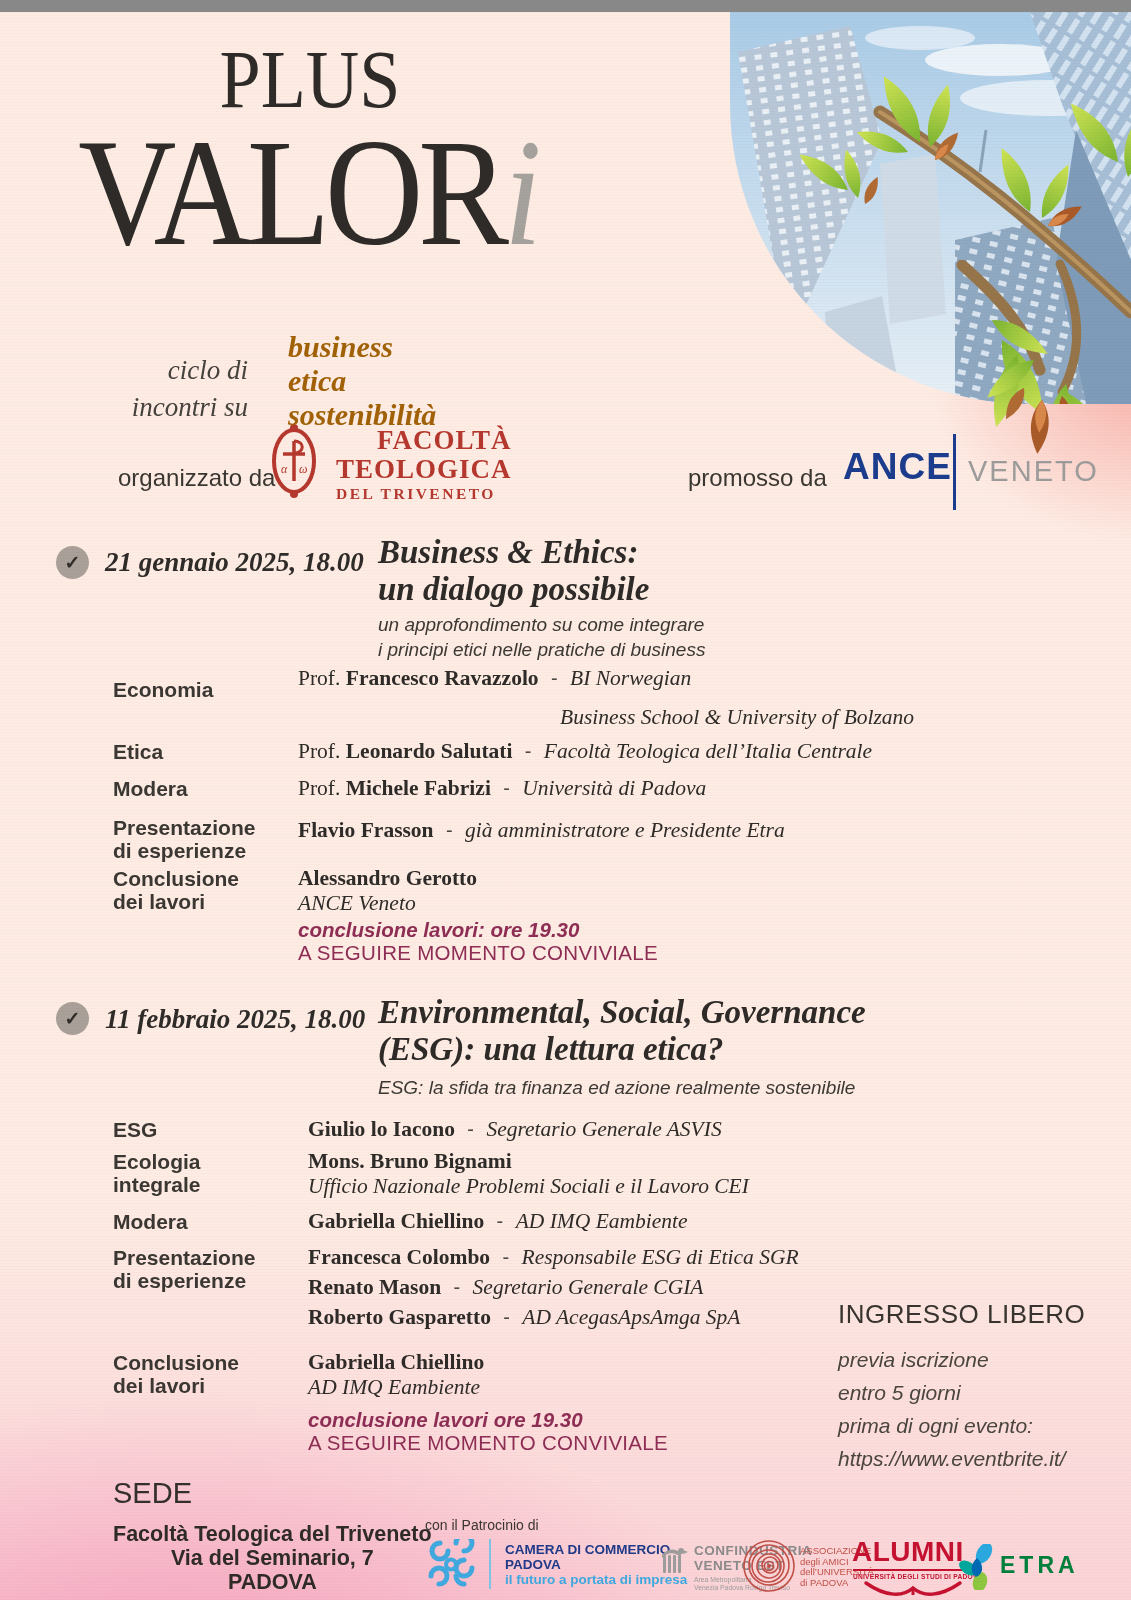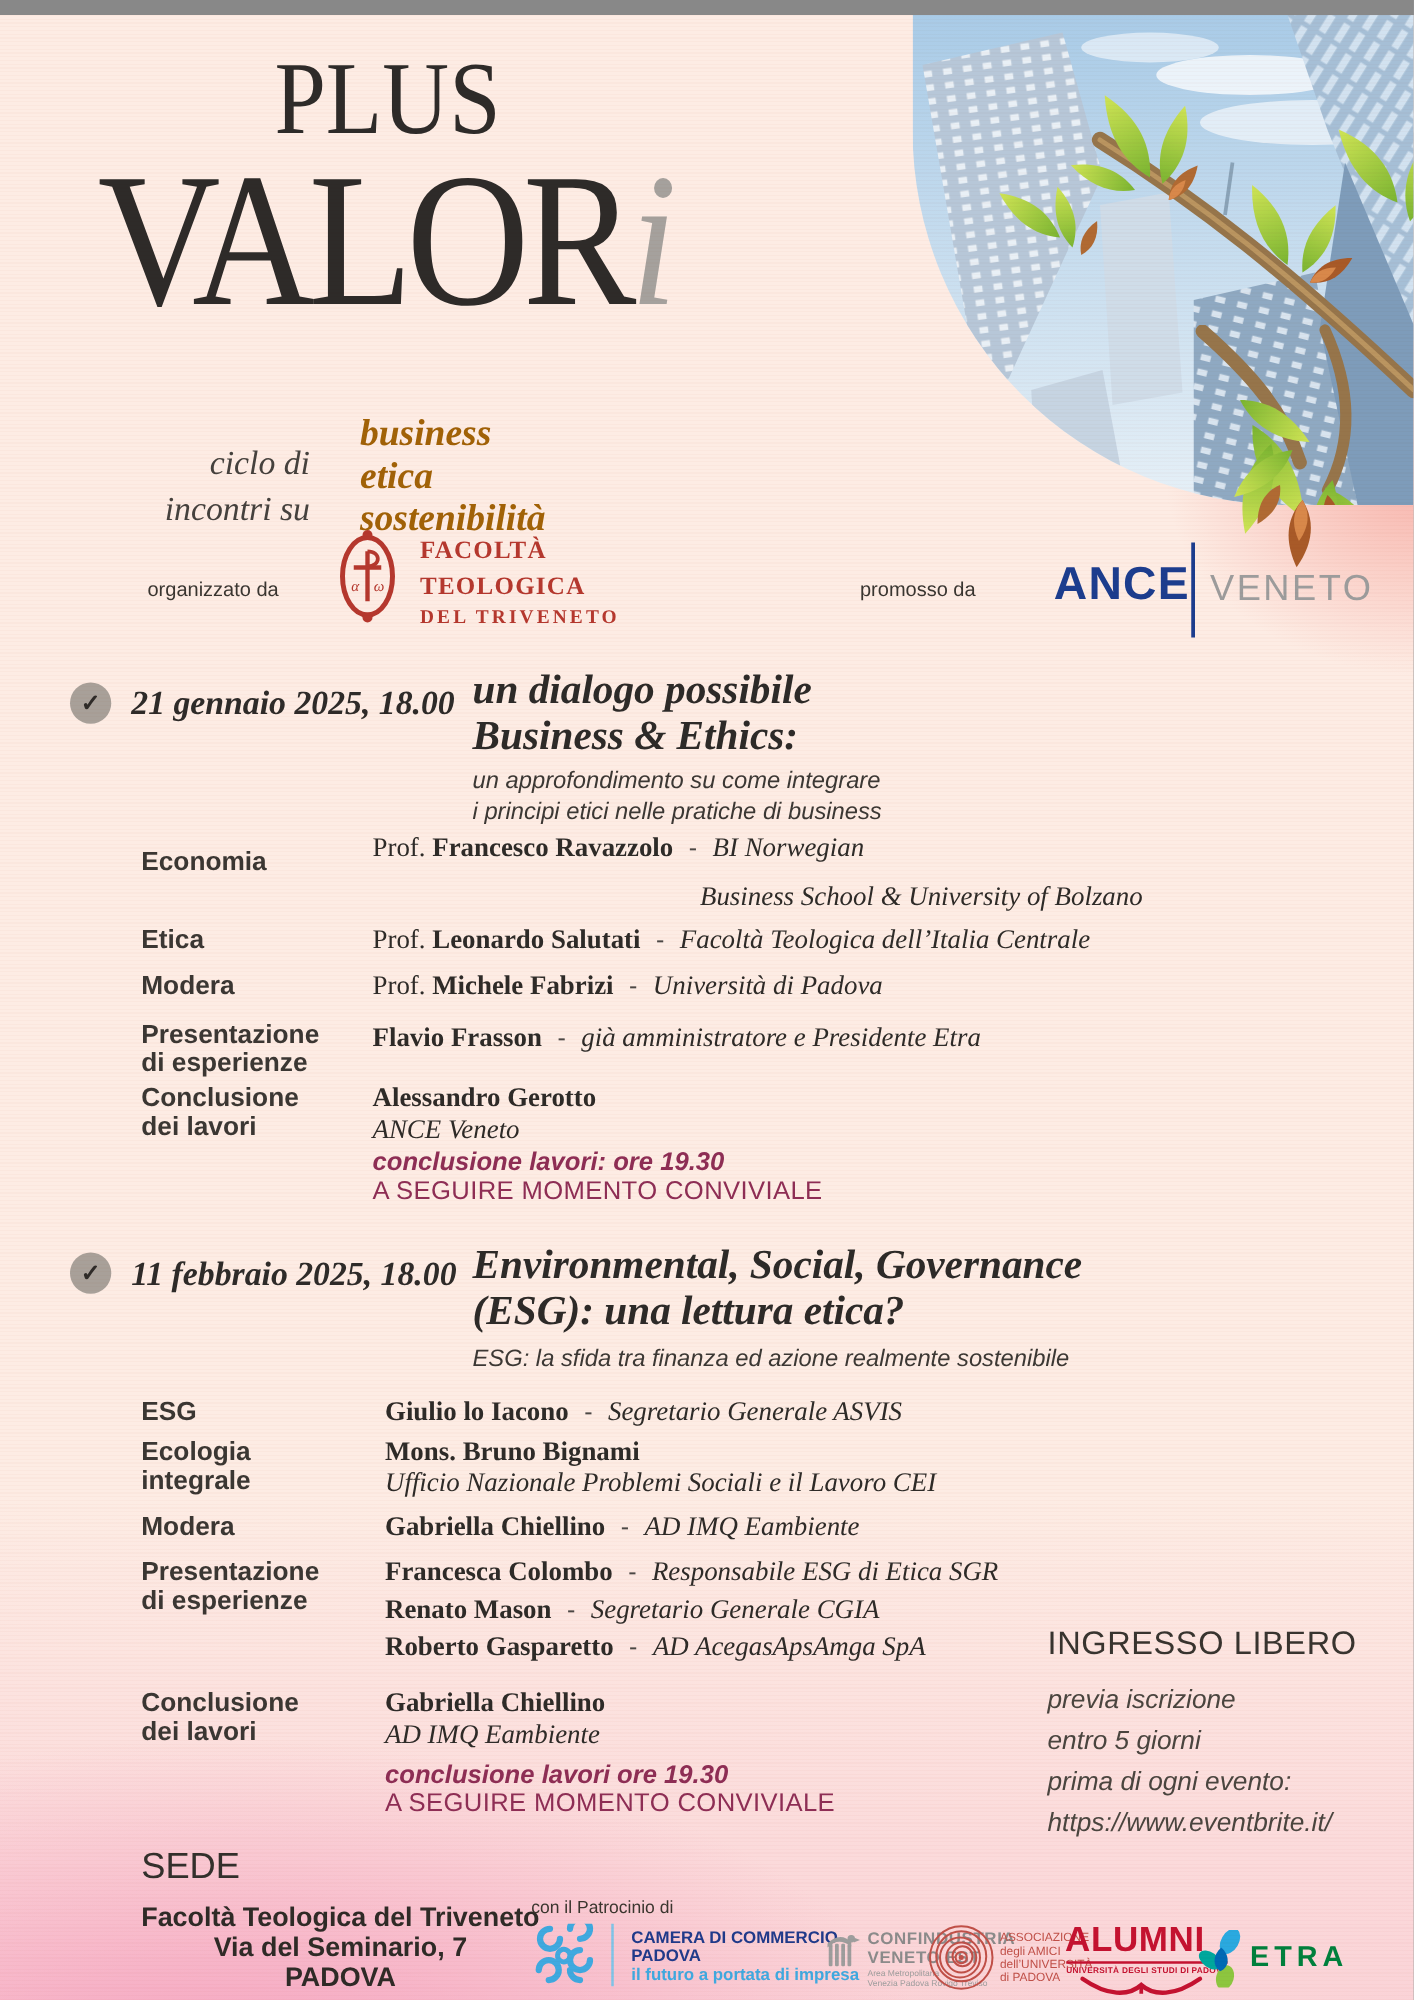--- a/index.html
+++ b/index.html
@@ -28,24 +28,24 @@
   .title-top{font-size:74px;line-height:1.0;letter-spacing:0px;}
   .title-main{font-size:136px;line-height:.92;letter-spacing:-5px;margin-top:2px;}
   .title-accent{font-style:italic;color:#a5a19d;letter-spacing:0;}
   .series{position:absolute;left:96px;top:318px;display:flex;z-index:4;}
   .series-left{width:152px;text-align:right;font-family:"Liberation Serif",serif;font-style:italic;
     font-size:27px;line-height:37px;color:#45413d;padding-top:22px;}
   .series-right{margin-left:40px;font-family:"Liberation Serif",serif;font-style:italic;font-weight:700;
     font-size:30px;line-height:34px;color:#a16207;}
 
   
-  .plain-label{position:absolute;font-size:16px;color:#3a3631;}
+  .plain-label{position:absolute;font-size:24px;color:#3a3631;}
   .faculty-emblem{position:absolute;left:262px;top:411px;}
   .faculty-text{position:absolute;left:336px;top:414px;color:#b5382e;font-family:"Liberation Serif",serif;font-weight:700;}
-  .faculty-text .l1,.faculty-text .l2{font-size:20px;line-height:29px;letter-spacing:1px;}
+  .faculty-text .l1,.faculty-text .l2{font-size:27px;line-height:29px;letter-spacing:1px;text-align:right;}
   .faculty-text .l3{font-size:15.5px;line-height:20px;letter-spacing:2.5px;}
   .ance{position:absolute;left:843px;top:434px;font-size:37px;font-weight:800;color:#1c3d8e;letter-spacing:1px;}
   .ance-divider{position:absolute;left:953px;top:422px;width:2.5px;height:76px;background:#1c3d8e;}
   .veneto{position:absolute;left:968px;top:443px;font-size:29px;color:#9c9c9c;letter-spacing:2px;}
 
   
   .check{position:absolute;width:33px;height:33px;border-radius:50%;background:#a8a099;
     color:#2f2b28;font-size:19px;font-weight:700;display:flex;align-items:center;justify-content:center;}
   .ev-date{position:absolute;font-family:"Liberation Serif",serif;font-style:italic;font-weight:700;font-size:27px;color:#2e2b29;}
   .ev-title{position:absolute;font-family:"Liberation Serif",serif;font-style:italic;font-weight:700;
@@ -222,22 +222,22 @@
     <div class="ance">ANCE</div>
     <div class="ance-divider"></div>
     <div class="veneto">VENETO</div>
 
     <section>
       <div class="check" style="left:56px;top:534px">
           <span>✓</span>
         </div>
       <div class="ev-date" style="left:105px;top:535px">21 gennaio 2025, 18.00</div>
       <div class="ev-title" style="left:378px;top:522px">
+        <div>Business &amp; Ethics:</div>
         <div>un dialogo possibile</div>
-        <div>Business &amp; Ethics:</div>
       </div>
       <div class="ev-sub" style="left:378px;top:600px">
         <div>un approfondimento su come integrare</div>
         <div>i principi etici nelle pratiche di business</div>
       </div>
 
       <div class="lbl" style="top:666px">Economia</div>
       <div class="val" style="top:654px">
         <span class="prefix">Prof.</span>
         <span class="name">Francesco Ravazzolo</span>

